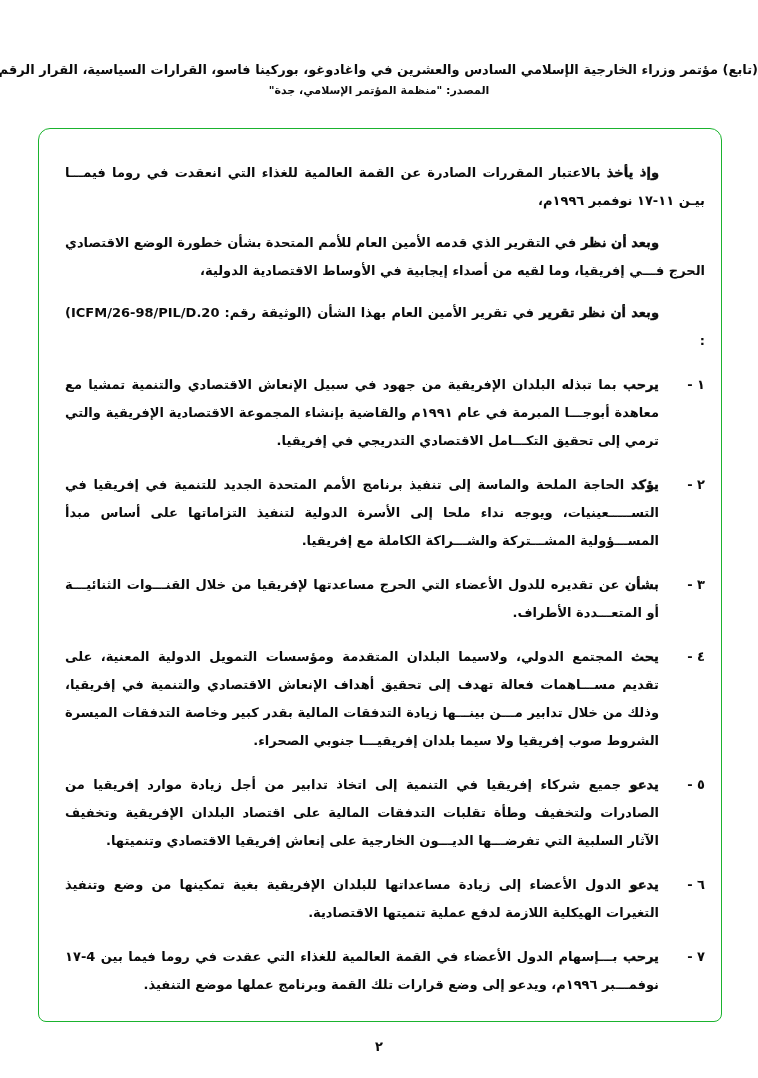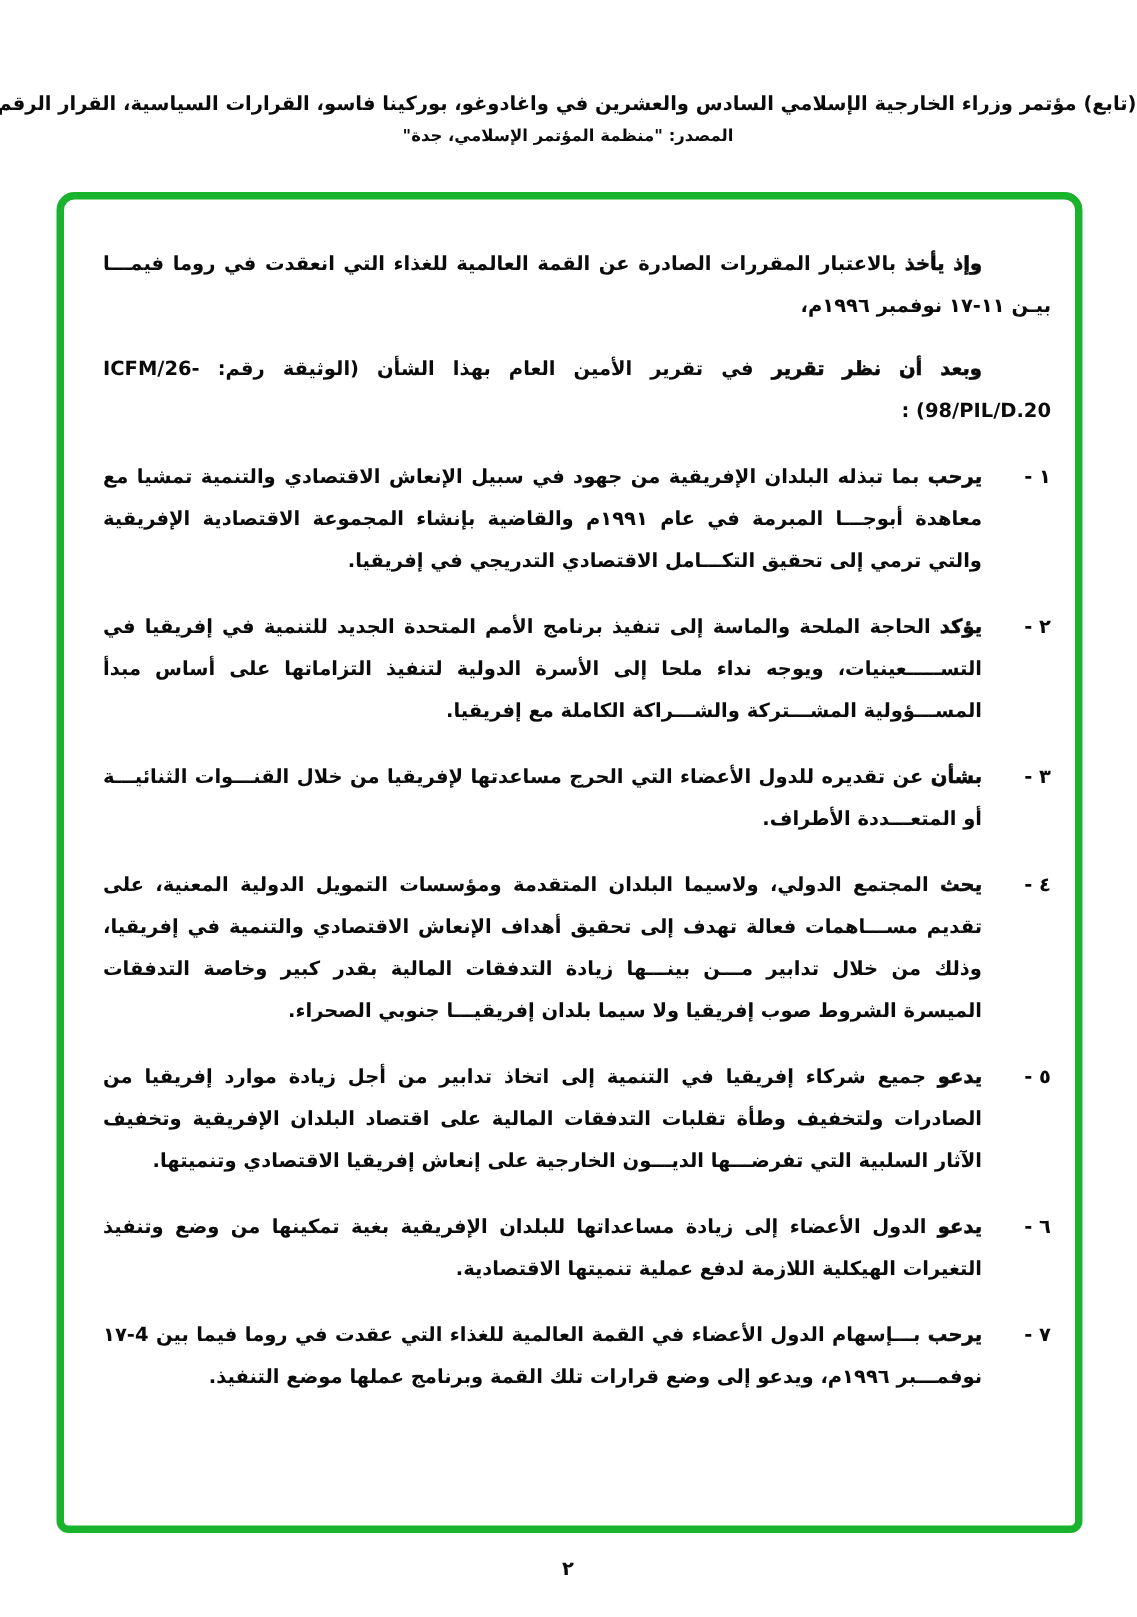--- a/index.html
+++ b/index.html
@@ -20,21 +20,21 @@
     font-size: 13px; font-weight: bold; white-space: nowrap;
     letter-spacing: -0.2px;
   }
   .header-line2 {
     font-size: 11px; font-weight: bold; margin-top: 7px;
   }
   .resolution-box {
     position: absolute; top: 128px; right: 36px;
     width: 684px; height: 894px;
     box-sizing: border-box;
-    border: 5px solid #1d4ed8;
+    border: 1px solid #1d4ed8;
     border-radius: 12px 12px 8px 8px;
     padding: 30px 16px 4px 26px;
     overflow: hidden;
     font-weight: bold;
   }
   .resolution-box p {
     margin: 0 0 14px 0;
     font-size: 13px; line-height: 28px;
     text-align: justify;
     text-indent: 46px;
@@ -64,20 +64,21 @@
 
 <div class="page-header">
   <div class="header-line1">(تابع) مؤتمر وزراء الخارجية الإسلامي السادس والعشرين في واغادوغو، بوركينا فاسو، القرارات السياسية، القرار الرقم ٢٦/٣٢-س</div>
   <div class="header-line2">المصدر: "منظمة المؤتمر الإسلامي، جدة"</div>
 </div>
 
 <div class="resolution-box" style="border-color: rgb(26, 179, 46);">
 
   <p><b class="lead">وإذ يأخذ</b> <span>بالاعتبار المقررات الصادرة عن القمة العالمية للغذاء التي انعقدت في روما فيمـــا بيـن ١١-١٧ نوفمبر ١٩٩٦م،</span></p>
 
+  <p><b class="lead">وبعد أن نظر</b> <span>في التقرير الذي قدمه الأمين العام للأمم المتحدة بشأن خطورة الوضع الاقتصادي الحرج فـــي إفريقيا، وما لقيه من أصداء إيجابية في الأوساط الاقتصادية الدولية،</span></p>
 
   <p><b class="lead">وبعد أن نظر تقرير</b> <span>في تقرير الأمين العام بهذا الشأن (الوثيقة رقم: ICFM/26-98/PIL/D.20) :</span></p>
 
   <div class="item">
     <span class="marker">١ -</span>
     <span class="body"><b class="lead">يرحب</b> <span>بما تبذله البلدان الإفريقية من جهود في سبيل الإنعاش الاقتصادي والتنمية تمشيا مع معاهدة أبوجـــا المبرمة في عام ١٩٩١م والقاضية بإنشاء المجموعة الاقتصادية الإفريقية والتي ترمي إلى تحقيق التكـــامل الاقتصادي التدريجي في إفريقيا.</span></span>
   </div>
 
   <div class="item">
     <span class="marker">٢ -</span>

